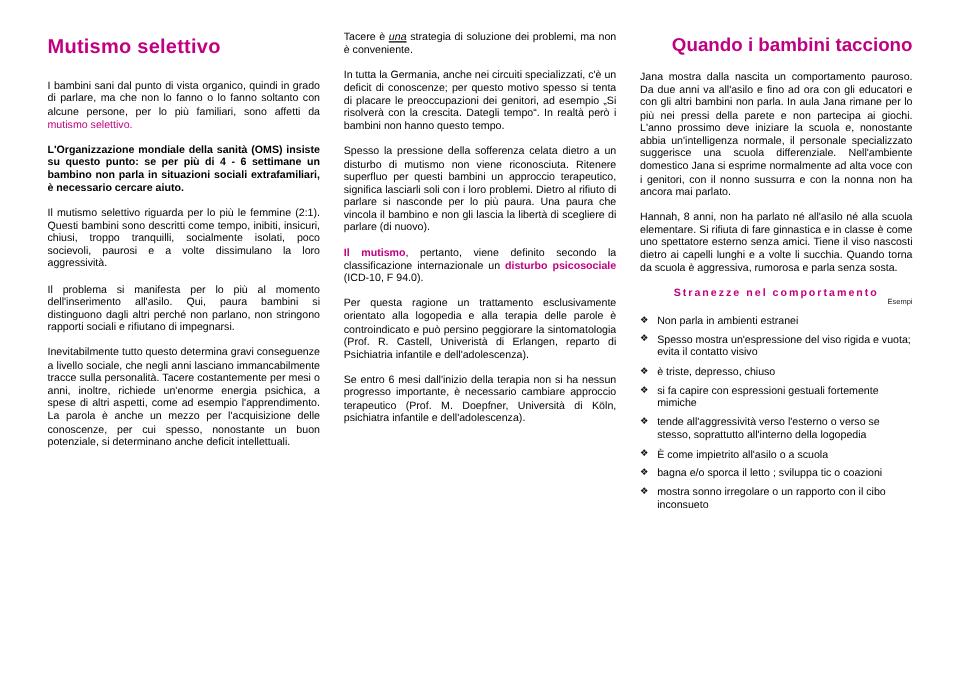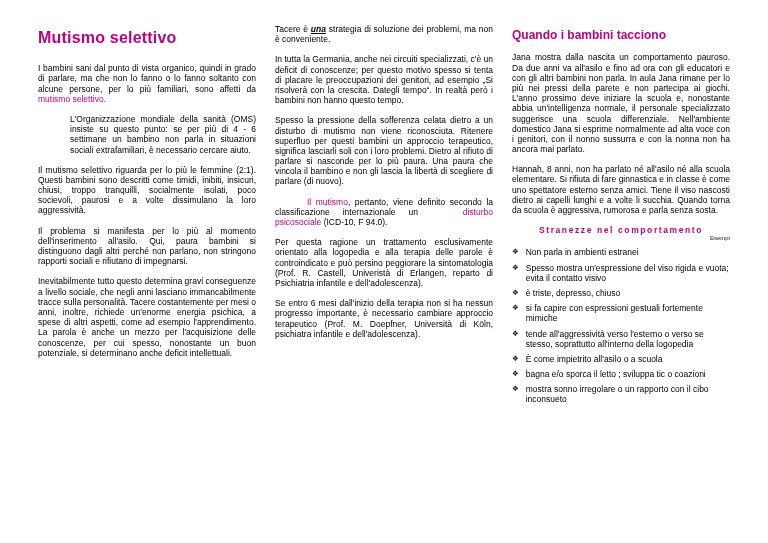--- a/index.html
+++ b/index.html
@@ -22,29 +22,29 @@
   }
   .title {
     font-size: 16px;
     font-weight: bold;
     color: #c00080;
     margin: 4px 0 16px 0;
     text-align: left;
     letter-spacing: 0.2px;
   }
   .para { margin: 0 0 10px 0; }
-  .bold { font-weight: normal; margin-left: 32px; }
+  .bold { font-weight: bold; }
   .magenta { color: #c00080; }
-  .emph { font-weight: bold; font-style: italic; text-decoration: underline; }
+  .emph { font-weight: normal; font-style: italic; text-decoration: underline; }
   .col-header {
-    font-size: 12px;
+    font-size: 15px;
     font-weight: bold;
     color: #c00080;
     margin: 4px 0 10px 0;
-    text-align: left;
+    text-align: right;
   }
   .subheader-row {
     position: relative;
     text-align: center;
     margin: 6px 0 12px 0;
   }
   .subheader {
     color: #c00080;
     font-weight: bold;
     font-size: 8.5px;
@@ -66,21 +66,21 @@
 </style>
 </head>
 <body>
 
 <div class="page">
 
   <div class="col">
     <h1 class="title">Mutismo selettivo</h1>
     <p class="para"><span>I bambini sani dal punto di vista organico, quindi in grado di parlare, ma che non lo fanno o lo fanno soltanto con alcune persone, per lo più familiari, sono affetti da </span><span class="magenta">mutismo selettivo.</span></p>
     <p class="para bold">L'Organizzazione mondiale della sanità (OMS) insiste su questo punto: se per più di 4 - 6 settimane un bambino non parla in situazioni sociali extrafamiliari, è necessario cercare aiuto.</p>
-    <p class="para">Il mutismo selettivo riguarda per lo più le femmine (2:1). Questi bambini sono descritti come timidi, inibiti, insicuri, chiusi, troppo tranquilli, socialmente isolati, poco socievoli, paurosi e a volte dissimulano la loro aggressività.</p>
+    <p class="para">Il mutismo selettivo riguarda per lo più le femmine (2:1). Questi bambini sono descritti come tempo, inibiti, insicuri, chiusi, troppo tranquilli, socialmente isolati, poco socievoli, paurosi e a volte dissimulano la loro aggressività.</p>
     <p class="para">Il problema si manifesta per lo più al momento dell'inserimento all'asilo. Qui, paura bambini si distinguono dagli altri perché non parlano, non stringono rapporti sociali e rifiutano di impegnarsi.</p>
     <p class="para">Inevitabilmente tutto questo determina gravi conseguenze a livello sociale, che negli anni lasciano immancabilmente tracce sulla personalità. Tacere costantemente per mesi o anni, inoltre, richiede un'enorme energia psichica, a spese di altri aspetti, come ad esempio l'apprendimento. La parola è anche un mezzo per l'acquisizione delle conoscenze, per cui spesso, nonostante un buon potenziale, si determinano anche deficit intellettuali.</p>
   </div>
 
   <div class="col">
     <p class="para"><span>Tacere è </span><span class="emph">una</span><span> strategia di soluzione dei problemi, ma non è conveniente.</span></p>
     <p class="para">In tutta la Germania, anche nei circuiti specializzati, c'è un deficit di conoscenze; per questo motivo spesso si tenta di placare le preoccupazioni dei genitori, ad esempio „Si risolverà con la crescita. Dategli tempo“. In realtà però i bambini non hanno questo tempo.</p>
     <p class="para">Spesso la pressione della sofferenza celata dietro a un disturbo di mutismo non viene riconosciuta. Ritenere superfluo per questi bambini un approccio terapeutico, significa lasciarli soli con i loro problemi. Dietro al rifiuto di parlare si nasconde per lo più paura. Una paura che vincola il bambino e non gli lascia la libertà di scegliere di parlare (di nuovo).</p>
     <p class="para"><span class="magenta bold">Il mutismo</span><span>, pertanto, viene definito secondo la classificazione internazionale un </span><span class="magenta bold">disturbo psicosociale</span><span> (ICD-10, F  94.0).</span></p>
     <p class="para">Per questa ragione un trattamento esclusivamente orientato alla logopedia e alla terapia delle parole è controindicato e può persino peggiorare la sintomatologia (Prof. R. Castell, Univeristà di Erlangen, reparto di Psichiatria infantile e dell'adolescenza).</p>

